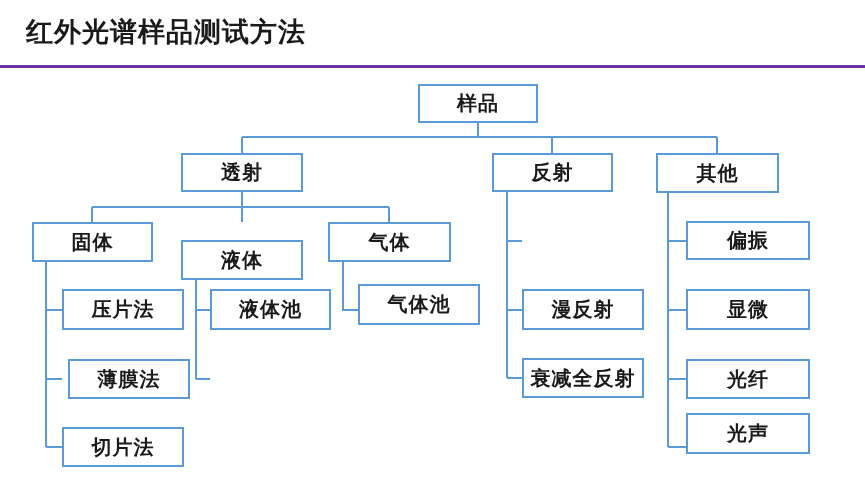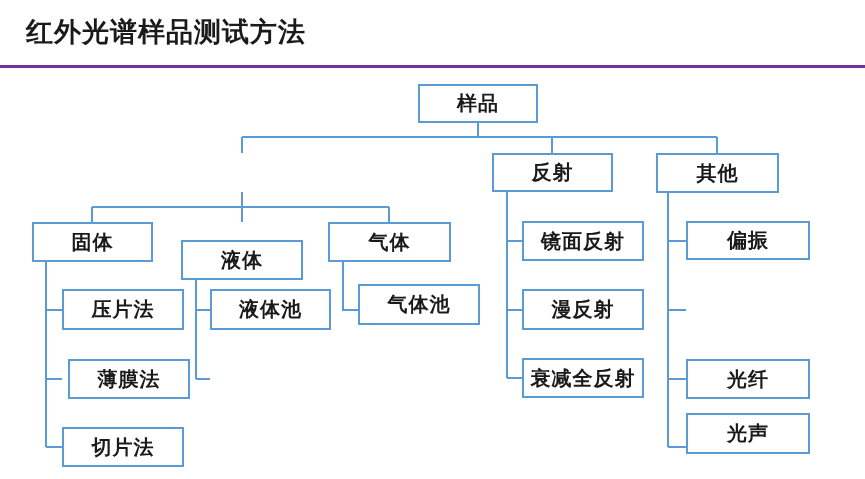--- a/index.html
+++ b/index.html
@@ -85,36 +85,37 @@
 
     <path d="M343,262 V310 H358"></path>
 
     <path d="M507,192 V378 M507,241 H522 M507,310 H522 M507,378 H522"></path>
 
     <path d="M668,193 V447 M668,241 H686 M668,310 H686 M668,379 H686 M668,447 H686"></path>
   </svg>
 
   <div class="node" style="left:418px; top:84px; width:120px; height:39px">样品</div>
 
+  <div class="node" style="left:181px; top:153px; width:122px; height:39px">透射</div>
   <div class="node" style="left:492px; top:153px; width:121px; height:39px">反射</div>
   <div class="node" style="left:656px; top:153px; width:123px; height:40px">其他</div>
 
   <div class="node" style="left:32px; top:222px; width:121px; height:40px">固体</div>
   <div class="node" style="left:181px; top:240px; width:122px; height:40px">液体</div>
   <div class="node" style="left:328px; top:222px; width:123px; height:40px">气体</div>
 
   <div class="node" style="left:62px; top:289px; width:122px; height:41px">压片法</div>
   <div class="node" style="left:68px; top:359px; width:122px; height:40px">薄膜法</div>
   <div class="node" style="left:62px; top:427px; width:122px; height:40px">切片法</div>
 
   <div class="node" style="left:210px; top:289px; width:121px; height:41px">液体池</div>
 
   <div class="node" style="left:358px; top:284px; width:122px; height:41px">气体池</div>
 
-  <div class="node" style="left:522px; top:221px; width:122px; height:40px">镜面反射</div>
   <div class="node" style="left:522px; top:289px; width:122px; height:41px">漫反射</div>
   <div class="node" style="left:522px; top:358px; width:122px; height:40px">衰减全反射</div>
 
   <div class="node" style="left:686px; top:221px; width:124px; height:39px">偏振</div>
+  <div class="node" style="left:686px; top:289px; width:124px; height:41px">显微</div>
   <div class="node" style="left:686px; top:359px; width:124px; height:40px">光纤</div>
   <div class="node" style="left:686px; top:413px; width:124px; height:41px">光声</div>
 
 </div>
 
 </body></html>

